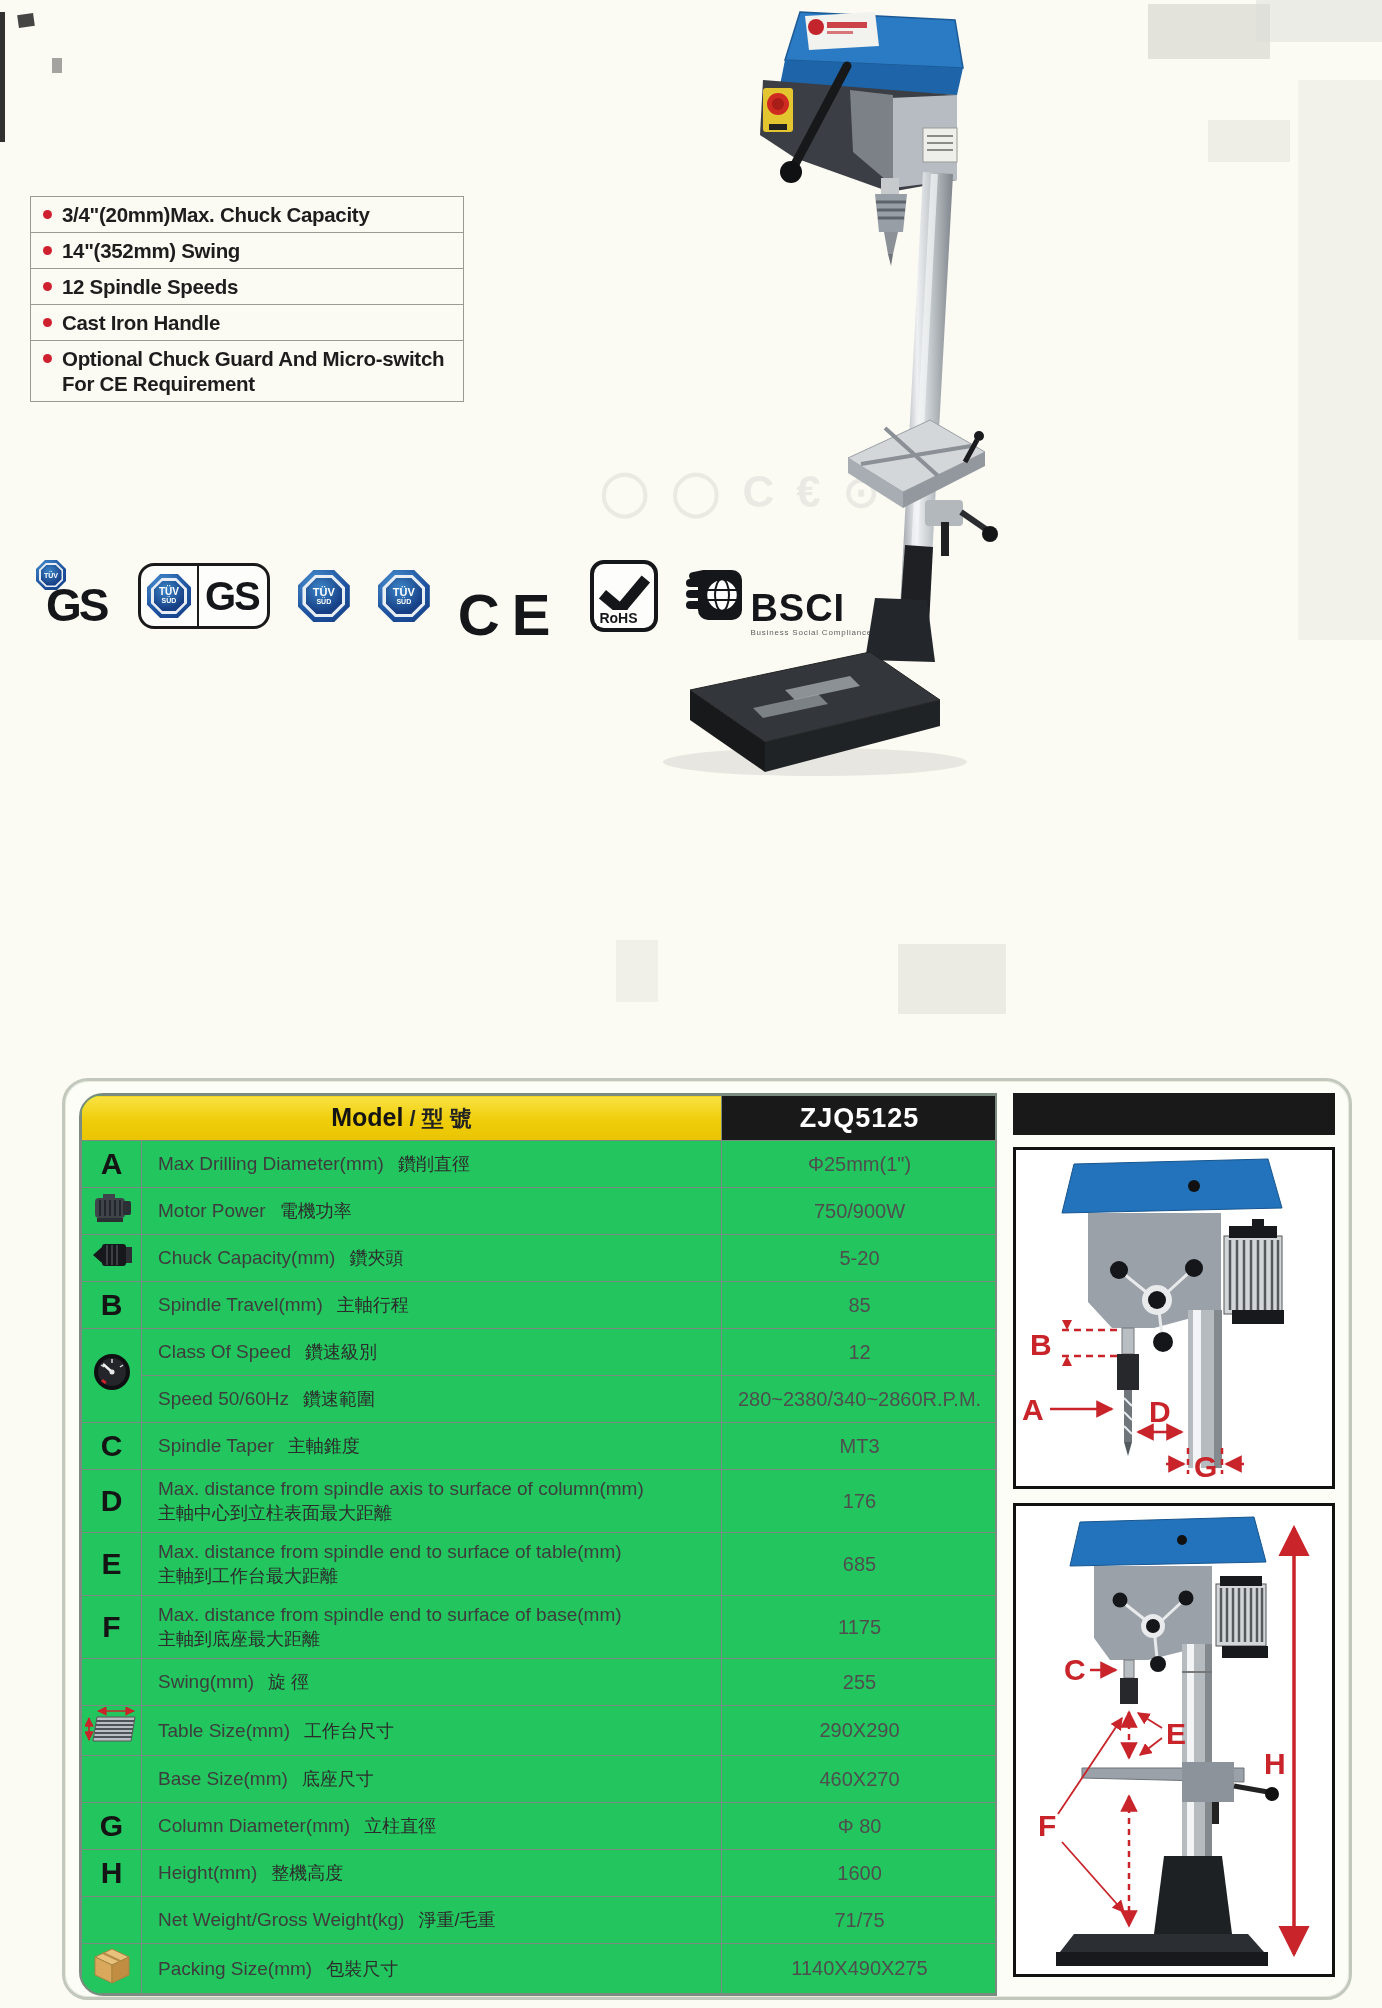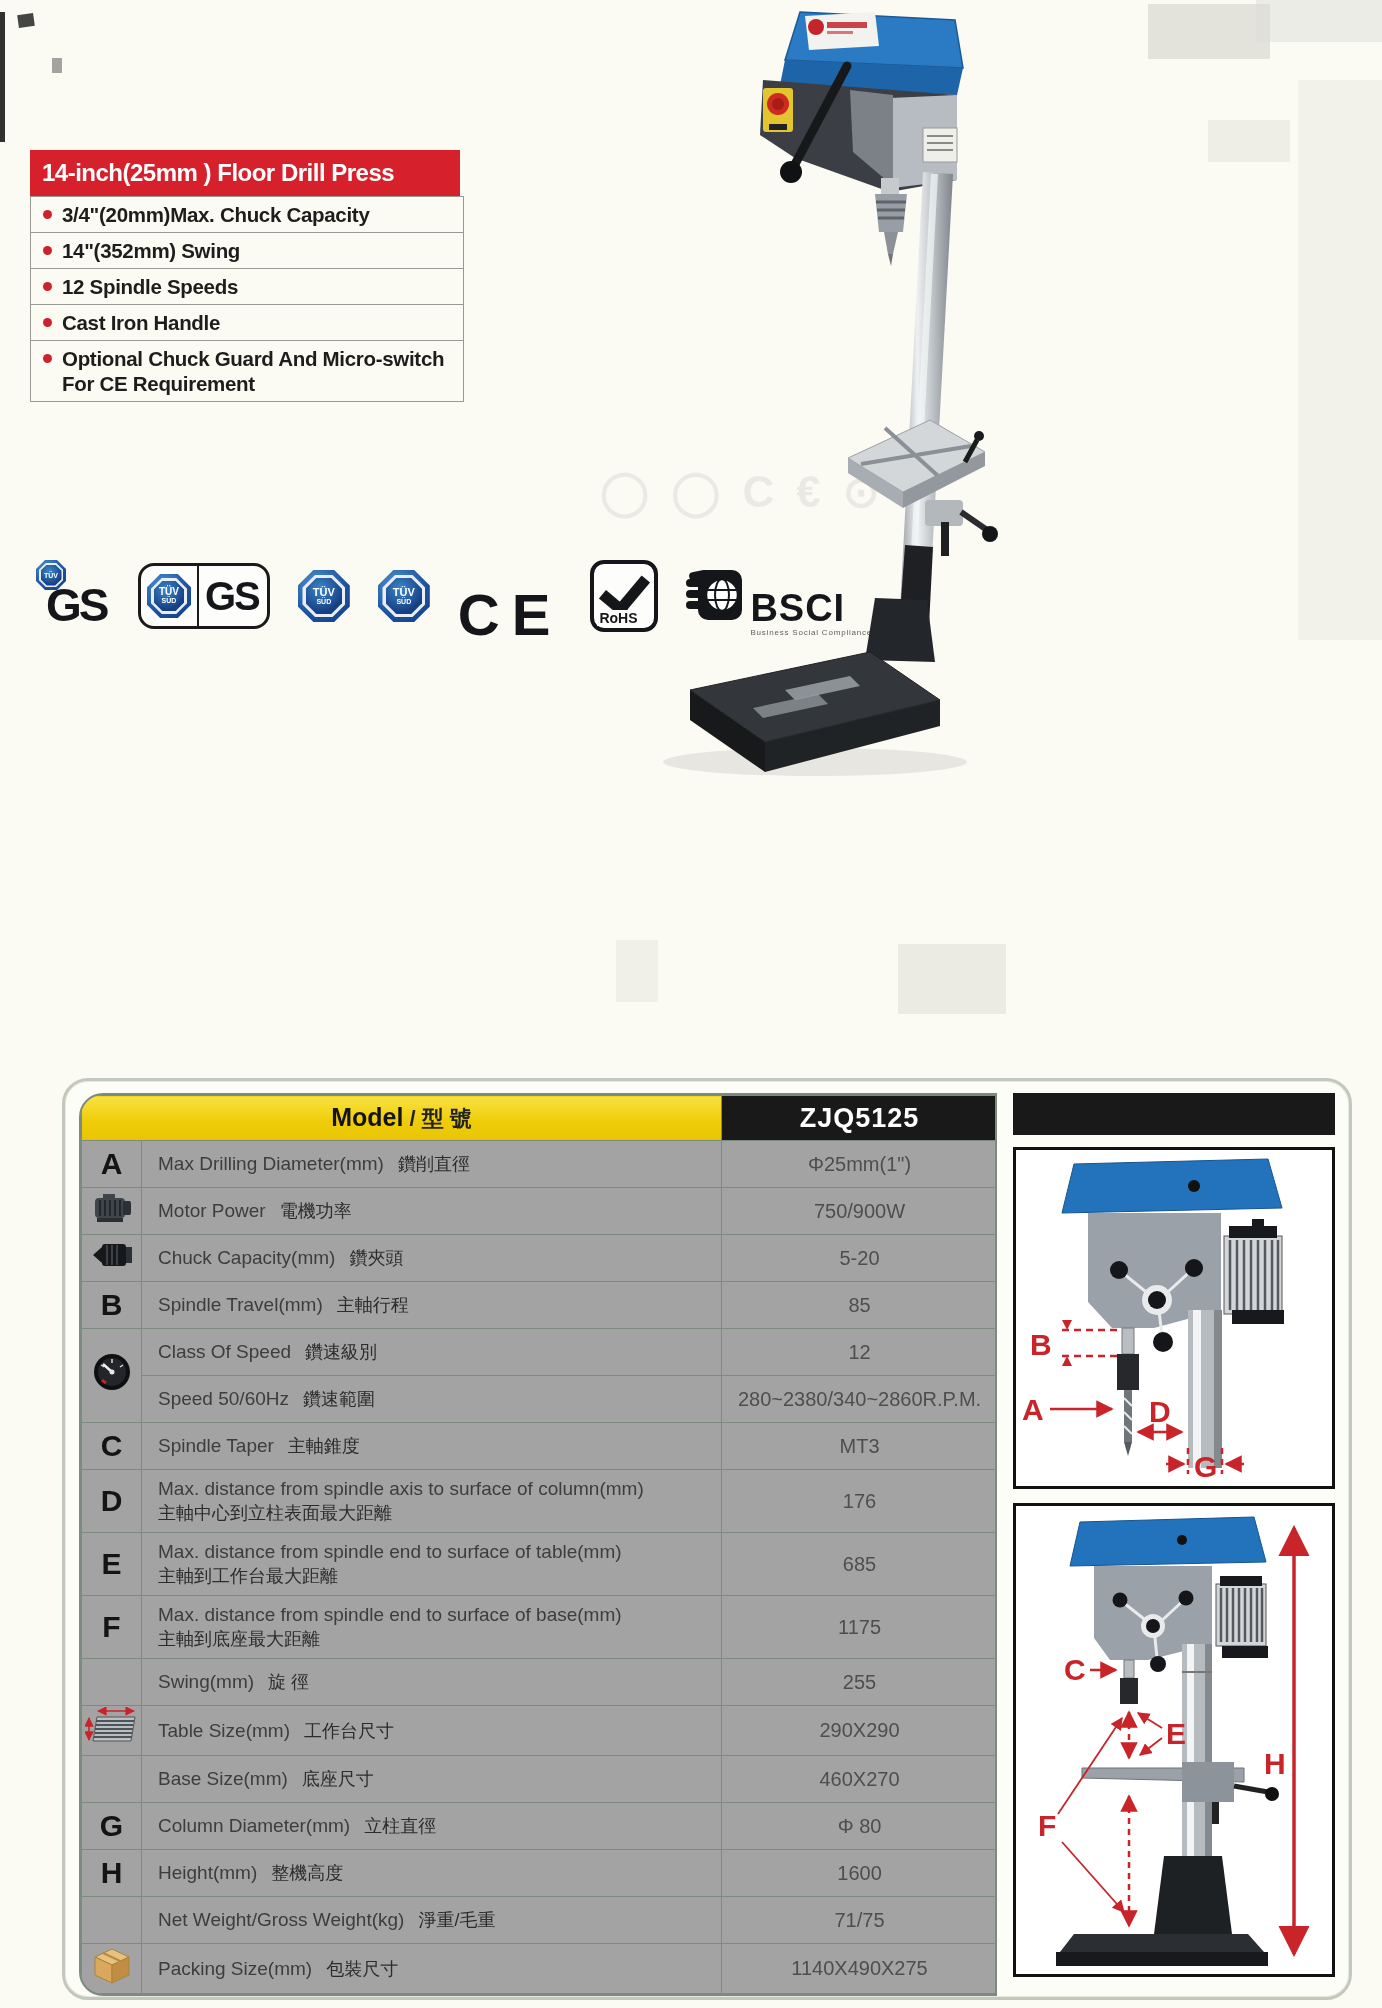--- a/index.html
+++ b/index.html
@@ -45,21 +45,21 @@
                border-bottom:11px solid #15161a;transform:rotate(40deg);}
   .rohs .lbl{position:absolute;left:3px;bottom:2px;background:#fdfdfb;font-size:14px;font-weight:700;color:#15161a;padding:0 2px;}
   .bsci{display:flex;align-items:center;gap:8px;}
   .bsci .txt{display:flex;flex-direction:column;margin-top:34px;}
   .bsci .name{font-size:38px;font-weight:700;color:#15161a;line-height:36px;letter-spacing:1px;}
   .bsci .tag{font-size:8px;letter-spacing:0.8px;color:#5f5f5f;margin-top:2px;}
   
   .spec-frame{position:absolute;left:62px;top:1078px;width:1284px;height:916px;border:3px solid #c3c8bc;
               border-radius:26px;background:#fdfdf8;box-shadow:inset 0 0 0 1px #e7e9e0;}
   .spec-inner{position:absolute;left:14px;top:12px;right:14px;bottom:12px;display:flex;}
-  .tbl-wrap{width:920px;border:2px solid #7c8b7f;border-radius:24px 0 0 24px;overflow:hidden;align-self:flex-start;background:#a3a3a3;}
+  .tbl-wrap{width:920px;border:2px solid #7c8b7f;border-radius:24px 0 0 24px;overflow:hidden;align-self:flex-start;background:#22c55e;}
   table.spec{border-collapse:collapse;width:916px;table-layout:fixed;}
   table.spec td,table.spec th{border:1.6px solid #7c8b7f;}
   th.model{background:linear-gradient(180deg,#f9e243,#efcd09 55%,#e9c404);height:42px;text-align:center;}
   th.model .m1{font-size:25px;font-weight:800;color:#141414;}
   th.model .m2{font-size:22px;font-weight:600;color:#222;}
   th.modelval{background:#191919;color:#fff;font-size:27px;font-weight:700;letter-spacing:1px;text-align:center;}
   table.spec tr{height:47px;}
   table.spec tr.tall{height:63px;}
   td.c-key{text-align:center;font-size:30px;font-weight:800;color:#141414;}
   td.c-label{padding:2px 8px 2px 16px;}
@@ -85,23 +85,20 @@
   <div class="art" style="left:18px;top:14px;width:16px;height:13px;background:#242424;transform:rotate(-8deg);opacity:.85;"></div>
   <div class="art" style="left:52px;top:58px;width:10px;height:15px;background:#3a3a3a;opacity:.45;"></div>
   <div class="art" style="left:1148px;top:4px;width:122px;height:55px;background:#cfcfc8;opacity:.55;"></div>
   <div class="art" style="left:1256px;top:0;width:126px;height:42px;background:#dededa;opacity:.5;"></div>
   <div class="art" style="left:1298px;top:80px;width:84px;height:560px;background:#ebebE4;opacity:.55;"></div>
   <div class="art" style="left:1208px;top:120px;width:82px;height:42px;background:#e2e2da;opacity:.5;"></div>
   <div class="art" style="left:898px;top:944px;width:108px;height:70px;background:#dcdcd4;opacity:.5;"></div>
   <div class="art" style="left:616px;top:940px;width:42px;height:62px;background:#e4e4dc;opacity:.45;"></div>
   <div class="wm">◯◯C€⊙</div>
 
-  <div class="banner">
-    <span>14-inch(25mm ) Floor Drill Press</span>
-  </div>
 
   <div class="features">
       <div class="feat-row">
         <span class="bullet"></span>
         <span class="feat-text">3/4"(20mm)Max. Chuck Capacity</span>
       </div>
       <div class="feat-row">
         <span class="bullet"></span>
         <span class="feat-text">14"(352mm) Swing</span>
       </div>

